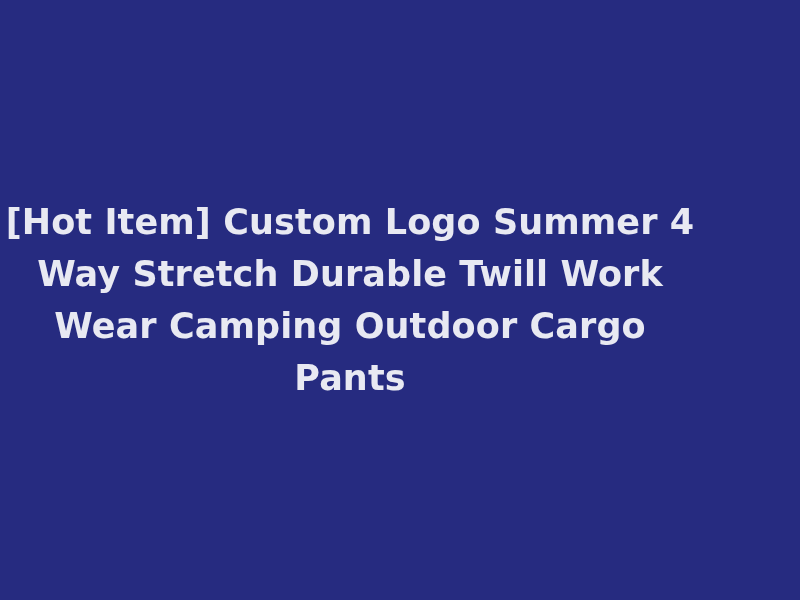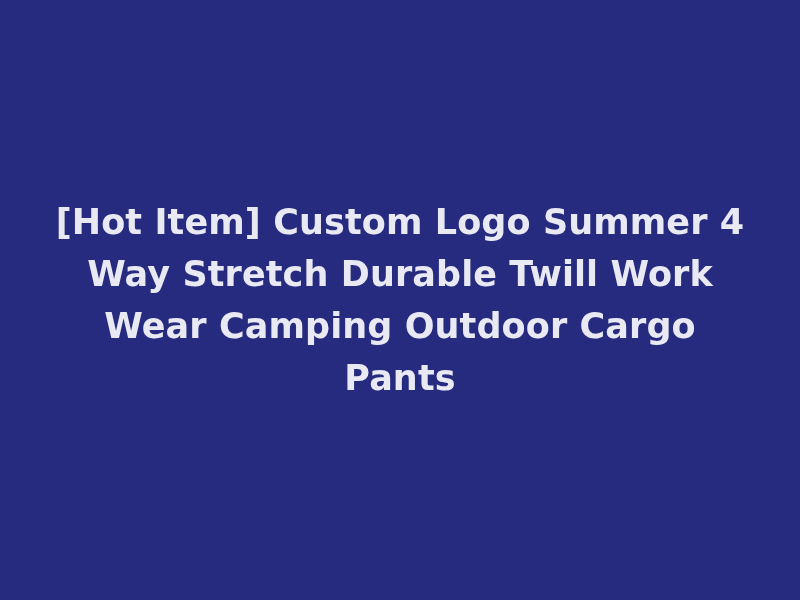--- a/index.html
+++ b/index.html
@@ -15,21 +15,21 @@
     background: #262b80;
     font-family: "DejaVu Sans", sans-serif;
   }
 
   #product-title-card {
     width: 800px;
     height: 600px;
     box-sizing: border-box;
     display: flex;
     align-items: center;
-    justify-content: center;
+    justify-content: flex-start;
     background: #262b80;
   }
 
   #title-block {
     width: 700px;
     text-align: center;
   }
 
   #product-title {
     margin: 0;

